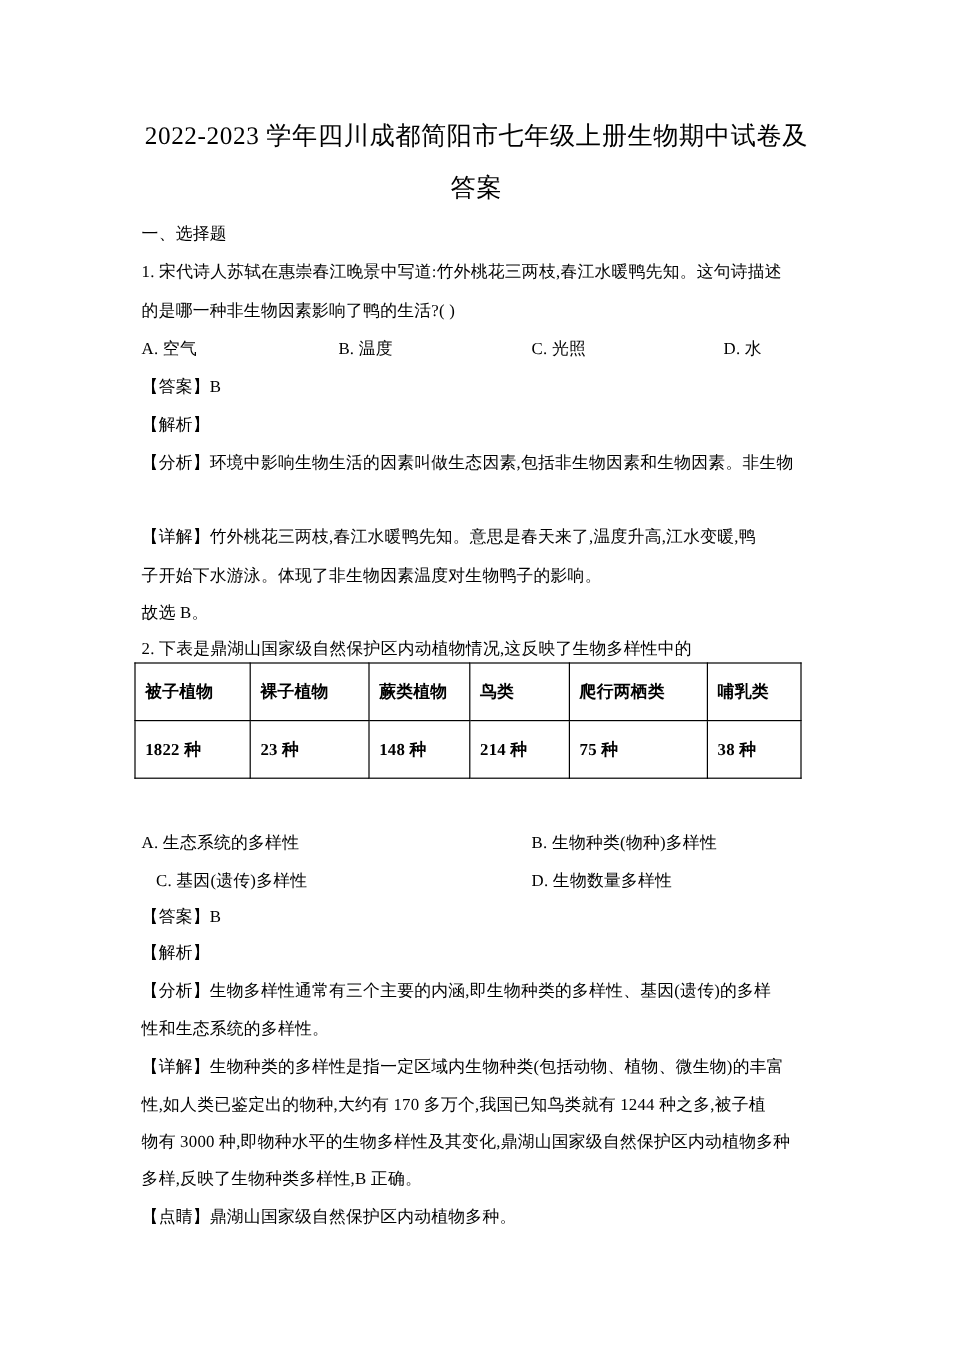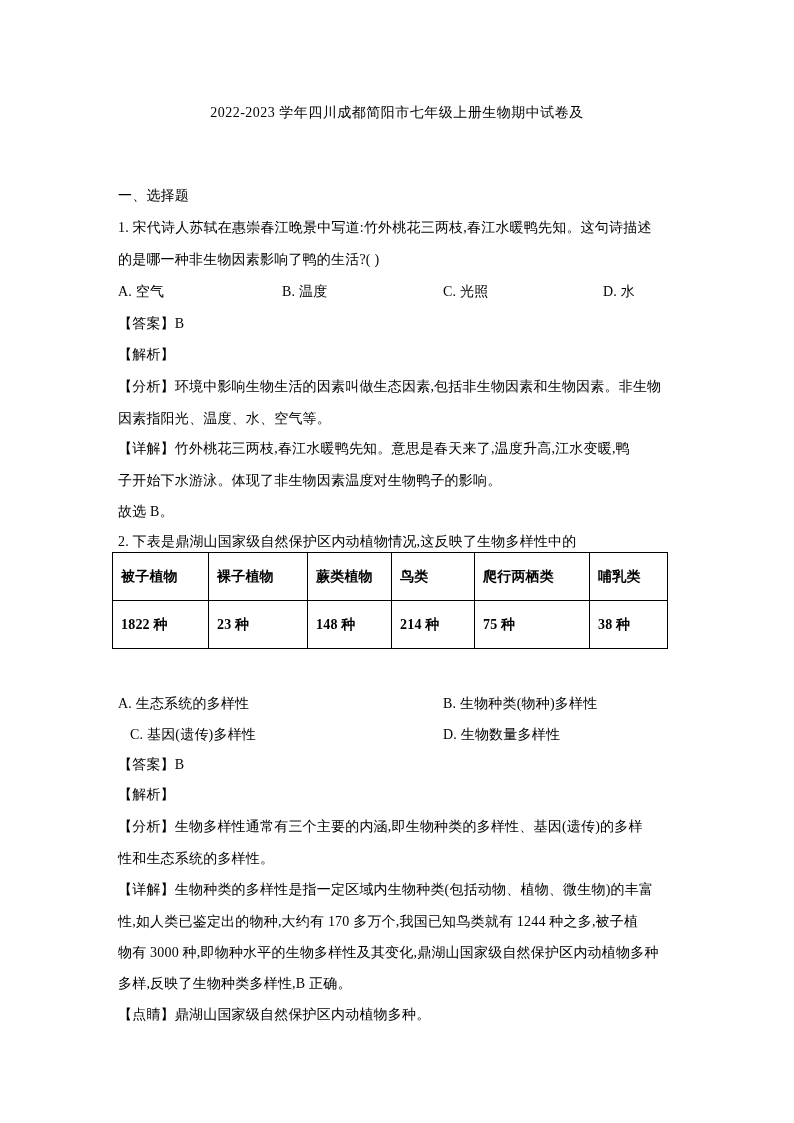--- a/index.html
+++ b/index.html
@@ -20,21 +20,21 @@
     left:118px;
     font-size:14px;
     line-height:18px;
     letter-spacing:0.2px;
     white-space:nowrap;
   }
   .title-line {
     position:absolute;
     left:0; width:794px;
     text-align:center;
-    font-size:14px;
+    font-size:21px;
     line-height:26px;
     letter-spacing:0.5px;
     white-space:nowrap;
   }
   .qtable {
     position:absolute;
     left:112px; top:552px;
     border-collapse:collapse;
     table-layout:fixed;
   }
@@ -48,35 +48,35 @@
     overflow:hidden;
     font-weight:bold;
   }
 </style>
 </head>
 <body>
 
 <div class="page">
 
   <div class="title-line" style="top:100px">2022-2023 学年四川成都简阳市七年级上册生物期中试卷及</div>
+  <div class="title-line" style="top:143px">答案</div>
 
   <div class="ln" style="top:187px">一、选择题</div>
 
   <div class="ln" style="top:219px">1. 宋代诗人苏轼在惠崇春江晚景中写道:竹外桃花三两枝,春江水暖鸭先知。这句诗描述</div>
   <div class="ln" style="top:251px">的是哪一种非生物因素影响了鸭的生活?(    )</div>
 
   <div class="ln" style="top:283px; left:118px">A. 空气</div>
   <div class="ln" style="top:283px; left:282px">B. 温度</div>
   <div class="ln" style="top:283px; left:443px">C. 光照</div>
   <div class="ln" style="top:283px; left:603px">D. 水</div>
 
   <div class="ln" style="top:315px">【答案】B</div>
   <div class="ln" style="top:346px">【解析】</div>
   <div class="ln" style="top:378px">【分析】环境中影响生物生活的因素叫做生态因素,包括非生物因素和生物因素。非生物</div>
-  <div class="ln" style="top:410px">因素指阳光、温度、水、空气等。</div>
   <div class="ln" style="top:440px">【详解】竹外桃花三两枝,春江水暖鸭先知。意思是春天来了,温度升高,江水变暖,鸭</div>
   <div class="ln" style="top:472px">子开始下水游泳。体现了非生物因素温度对生物鸭子的影响。</div>
   <div class="ln" style="top:503px">故选 B。</div>
 
   <div class="ln" style="top:533px">2. 下表是鼎湖山国家级自然保护区内动植物情况,这反映了生物多样性中的</div>
 
   <table class="qtable">
     <colgroup>
       <col style="width:96px">
         <col style="width:99px">

